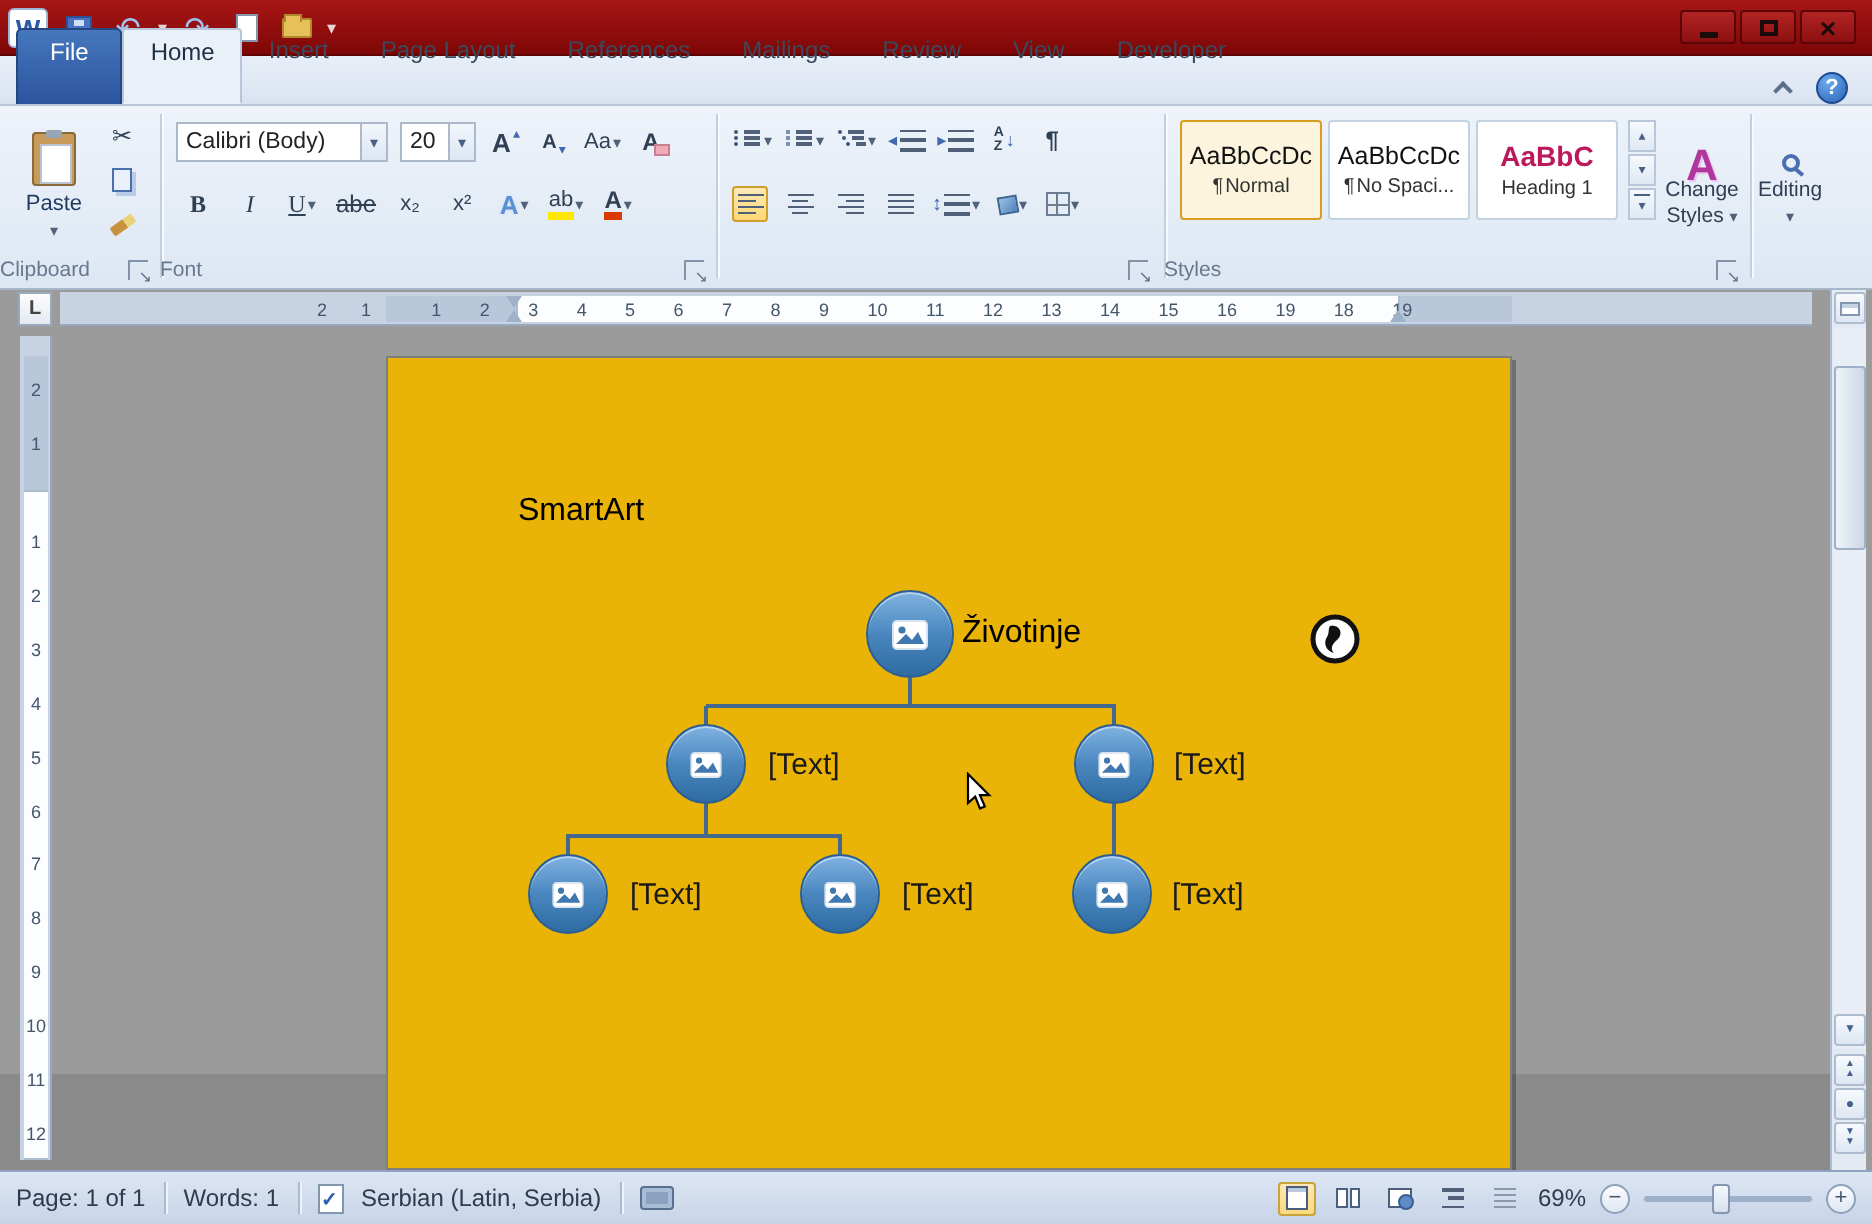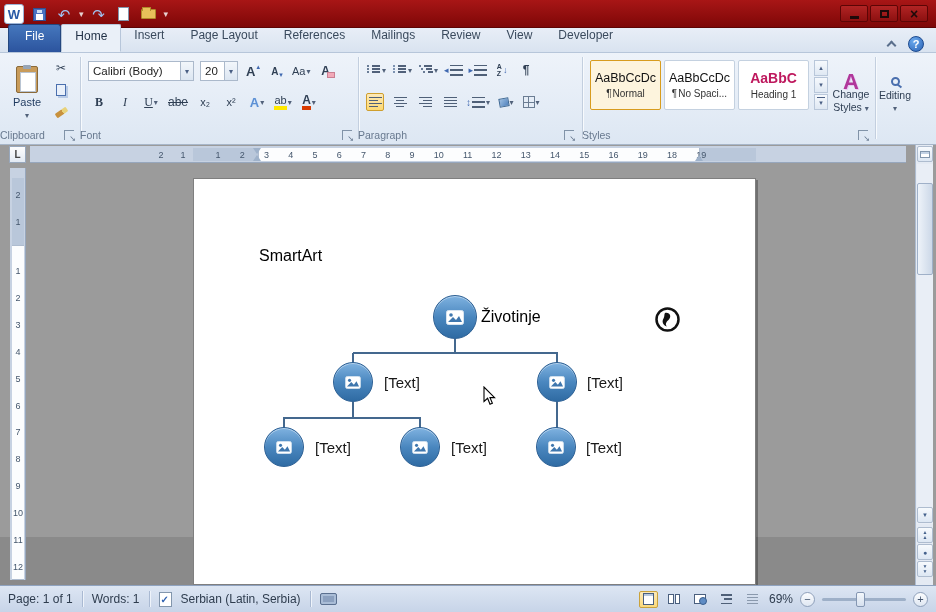--- a/index.html
+++ b/index.html
@@ -21,21 +21,21 @@
   .qdrop{color:#e7d2d2;font-size:9px}
   .title{position:absolute;left:160px;right:160px;top:7px;text-align:center;color:#fff;font-size:12.5px;white-space:nowrap}
   .winbtns{position:absolute;right:8px;top:5px;display:flex;gap:2px}
   .winbtn{width:28px;height:17px;background:linear-gradient(#b22424,#8c1010);border:1px solid #5c0505;border-radius:2px;display:flex;align-items:center;justify-content:center;color:#1d0a0a}
   .ming{width:9px;height:3px;background:#1d0a0a;margin-top:7px}
   .restg{width:9px;height:8px;border:2px solid #1d0a0a}
   .closeg{font-size:14px;font-weight:bold;line-height:1}
 
   
   .tabrow{position:absolute;top:28px;left:0;width:936px;height:25px;background:linear-gradient(#e8eef7,#d9e3f0);border-bottom:1px solid #b7c6da;display:flex;align-items:flex-end;padding-left:8px}
-  .tab{height:28px;line-height:22px;padding:0 13px;font-size:12px;color:#3a4a5d}
+  .tab{height:38px;line-height:22px;padding:0 13px;font-size:12px;color:#3a4a5d}
   .tab.file{background:linear-gradient(#4577bd,#2c549e);color:#fff;border-radius:3px 3px 0 0;border:1px solid #24477f;border-bottom:none;padding:0 16px}
   .tab.active{background:#eaf0f8;border:1px solid #b7c6da;border-bottom:1px solid #eaf0f8;border-radius:2px 2px 0 0;color:#1f2f45}
   .ribmin{position:absolute;right:38px;top:38px;width:14px;height:12px;display:flex;align-items:center;justify-content:center}
   .chev{width:7px;height:7px;border-left:2px solid #5a6f8c;border-top:2px solid #5a6f8c;transform:rotate(45deg);margin-top:3px}
   .helpbtn{position:absolute;right:12px;top:36px;width:16px;height:16px;border-radius:50%;background:radial-gradient(circle at 35% 30%,#6cabef,#2b62b4);color:#fff;font-size:11px;font-weight:bold;display:flex;align-items:center;justify-content:center;border:1px solid #1d4a8f}
 
   
   .ribbon{position:absolute;top:53px;left:0;width:936px;height:92px;background:linear-gradient(#eef3fa,#dde7f3);border-bottom:1px solid #a7b6c9}
   .gsep{position:absolute;top:4px;height:82px;width:1px;background:#c3cfdf;box-shadow:1px 0 0 #f7fafd}
   .glabel{position:absolute;bottom:3px;font-size:10.5px;color:#68798f;text-align:left}
@@ -117,21 +117,21 @@
   .ind-r{position:absolute;left:665px;bottom:1px;width:0;height:0;border-left:4px solid transparent;border-right:4px solid transparent;border-bottom:6px solid #9fb2ca}
   .vruler{position:absolute;left:10px;top:23px;width:16px;height:412px;background:#c7d2e2;border-right:1px solid #97a7bd}
   .vz{position:absolute;left:2px;width:12px}
   .vz.mt{top:10px;height:67px;background:#b9c7da}
   .vz.wh{top:77px;height:335px;background:#fcfdfe;border:1px solid #aebccf;border-left:none;border-right:none}
   .vnums,.vmnums{position:absolute;left:0;width:16px;display:flex;flex-direction:column;justify-content:space-around;align-items:center;font-size:9px;color:#44566c}
   .vnums{top:90px;height:322px}
   .vmnums{top:13px;height:55px}
 
   
-  .page{position:absolute;left:193px;top:33px;width:563px;height:407px;background:#ffffff;border:1px solid #7f7f7f;box-shadow:2px 2px 0 rgba(0,0,0,.28)}
+  .page{position:absolute;left:193px;top:33px;width:563px;height:407px;background:#eab308;border:1px solid #7f7f7f;box-shadow:2px 2px 0 rgba(0,0,0,.28)}
   .docheading{position:absolute;left:65px;top:68px;font-size:16px;color:#000}
   .sacircle{position:absolute;border-radius:50%;background:linear-gradient(180deg,#7fb2e0 0%,#4a87bf 50%,#2f6ba3 100%);border:1px solid #2b5f94;box-shadow:inset 0 1px 0 rgba(255,255,255,.45);display:flex;align-items:center;justify-content:center}
   .salabel{position:absolute;font-size:15px;color:#1a1a1a;white-space:nowrap}
   .salabel.root{font-size:16px;color:#000}
   .conn{position:absolute;background:#44688e}
   .stamp{position:absolute;left:460px;top:127px;width:27px;height:27px}
   .cursor{position:absolute;left:289px;top:207px;z-index:50}
 
   
   .scrollcol{position:absolute;left:915px;top:0;width:18px;height:440px;background:#e4eaf3;border-left:1px solid #aebccf}
@@ -388,21 +388,20 @@
         </span>
       <span class="sbtn">
           <span class="bucket"></span>
           <span class="drop">▾</span>
         </span>
       <span class="sbtn">
           <span class="bordic"></span>
           <span class="drop">▾</span>
         </span>
     </div>
-    <div class="glabel" style="left:358px;width:224px">Paragraph</div>
     <span class="launcher" style="left:564px"></span>
 
     <div class="rrow" style="left:590px;top:7px;gap:3px">
       <span class="stylecard sel">
         <span class="prev">AaBbCcDc</span>
         <span class="snm">
             <span>¶</span>
             <span>Normal</span>
           </span>
       </span>

